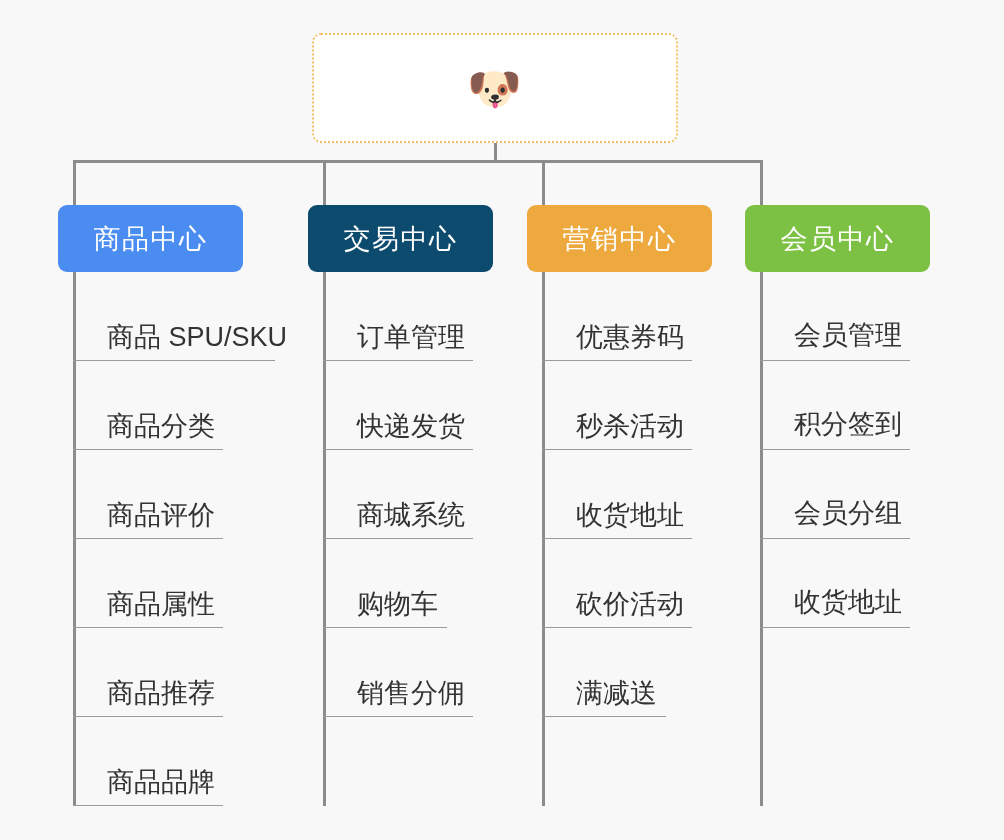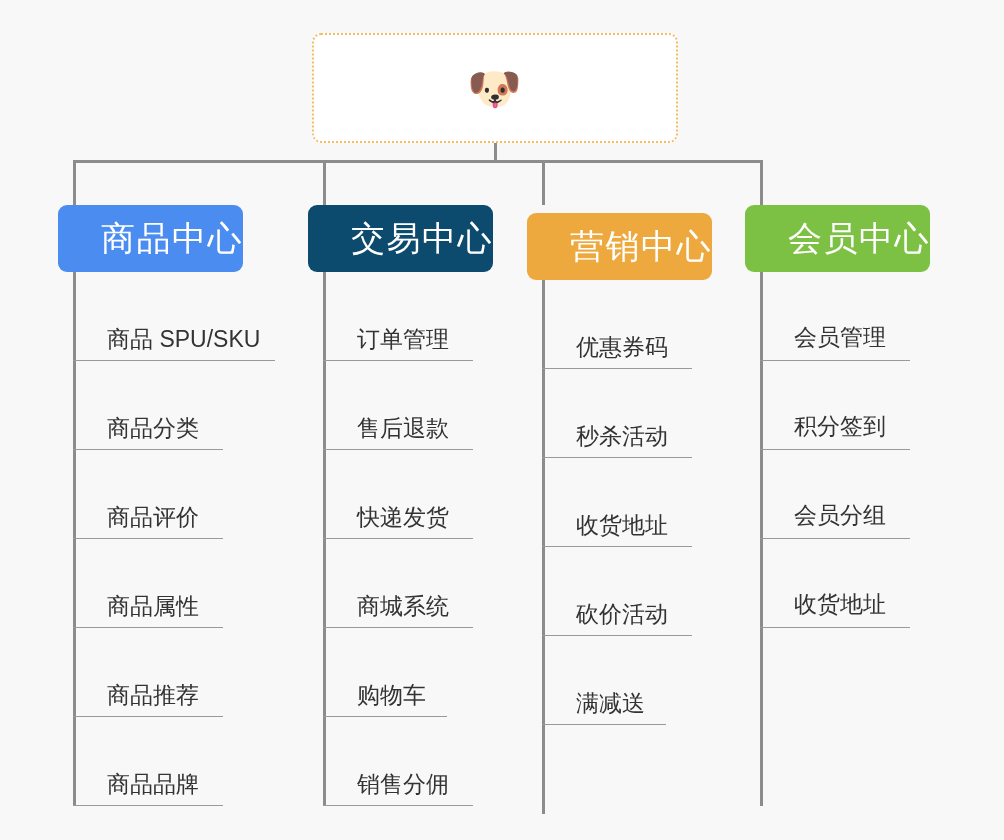--- a/index.html
+++ b/index.html
@@ -60,23 +60,23 @@
     position: absolute;
     top: 205px;
   }
   .cat-box {
     position: relative;
     box-sizing: border-box;
     height: 67px;
     border-radius: 9px;
     display: flex;
     align-items: center;
-    justify-content: flex-end;
+    justify-content: center;
     color: #ffffff;
-    font-size: 34px;
+    font-size: 27px;
     letter-spacing: 1.5px;
   }
   .items {
     position: relative;
     margin-top: 0;
     padding-top: 0;
   }
   .spine {
     position: absolute;
     left: 15px;
@@ -86,21 +86,21 @@
   }
   .leaf {
     position: relative;
     height: 89px;
     box-sizing: border-box;
     display: flex;
     align-items: flex-end;
     padding-left: 49px;
   }
   .leaf-label {
-    font-size: 23px;
+    font-size: 27px;
     color: #333333;
     line-height: 1;
     padding-bottom: 10px;
     white-space: nowrap;
   }
   .leaf-rule {
     position: absolute;
     left: 15px;
     bottom: 0;
     height: 1px;
@@ -162,42 +162,38 @@
         <div class="cat-box" style="background: #0c4a6e; width: 185px;">
           <span>交易中心</span>
         </div>
         <div class="items">
           <div class="spine" style="background: rgb(140, 140, 140); height: 534px;"></div>
           <div class="leaf">
             <span class="leaf-label">订单管理</span>
             <div class="leaf-rule" style="width: 150px;"></div>
           </div>
           <div class="leaf">
-            <span class="leaf-label">售后退款</span>
-            <div class="leaf-rule" style="width: 150px;"></div>
-          </div>
-          <div class="leaf">
             <span class="leaf-label">快递发货</span>
             <div class="leaf-rule" style="width: 150px;"></div>
           </div>
           <div class="leaf">
             <span class="leaf-label">商城系统</span>
             <div class="leaf-rule" style="width: 150px;"></div>
           </div>
           <div class="leaf">
             <span class="leaf-label">购物车</span>
             <div class="leaf-rule" style="width: 124px;"></div>
           </div>
           <div class="leaf">
             <span class="leaf-label">销售分佣</span>
             <div class="leaf-rule" style="width: 150px;"></div>
           </div>
         </div>
       </div>
-      <div class="column" style="left: 527px; width: 185px; margin-top: 8px;">
+      <div class="column" style="left: 527px; width: 185px;">
         <div class="cat-box" style="background: rgb(237, 168, 62); width: 185px;">
           <span>营销中心</span>
         </div>
         <div class="items">
           <div class="spine" style="background: rgb(140, 140, 140); height: 534px;"></div>
           <div class="leaf">
             <span class="leaf-label">优惠券码</span>
             <div class="leaf-rule" style="width: 150px;"></div>
           </div>
           <div class="leaf">

